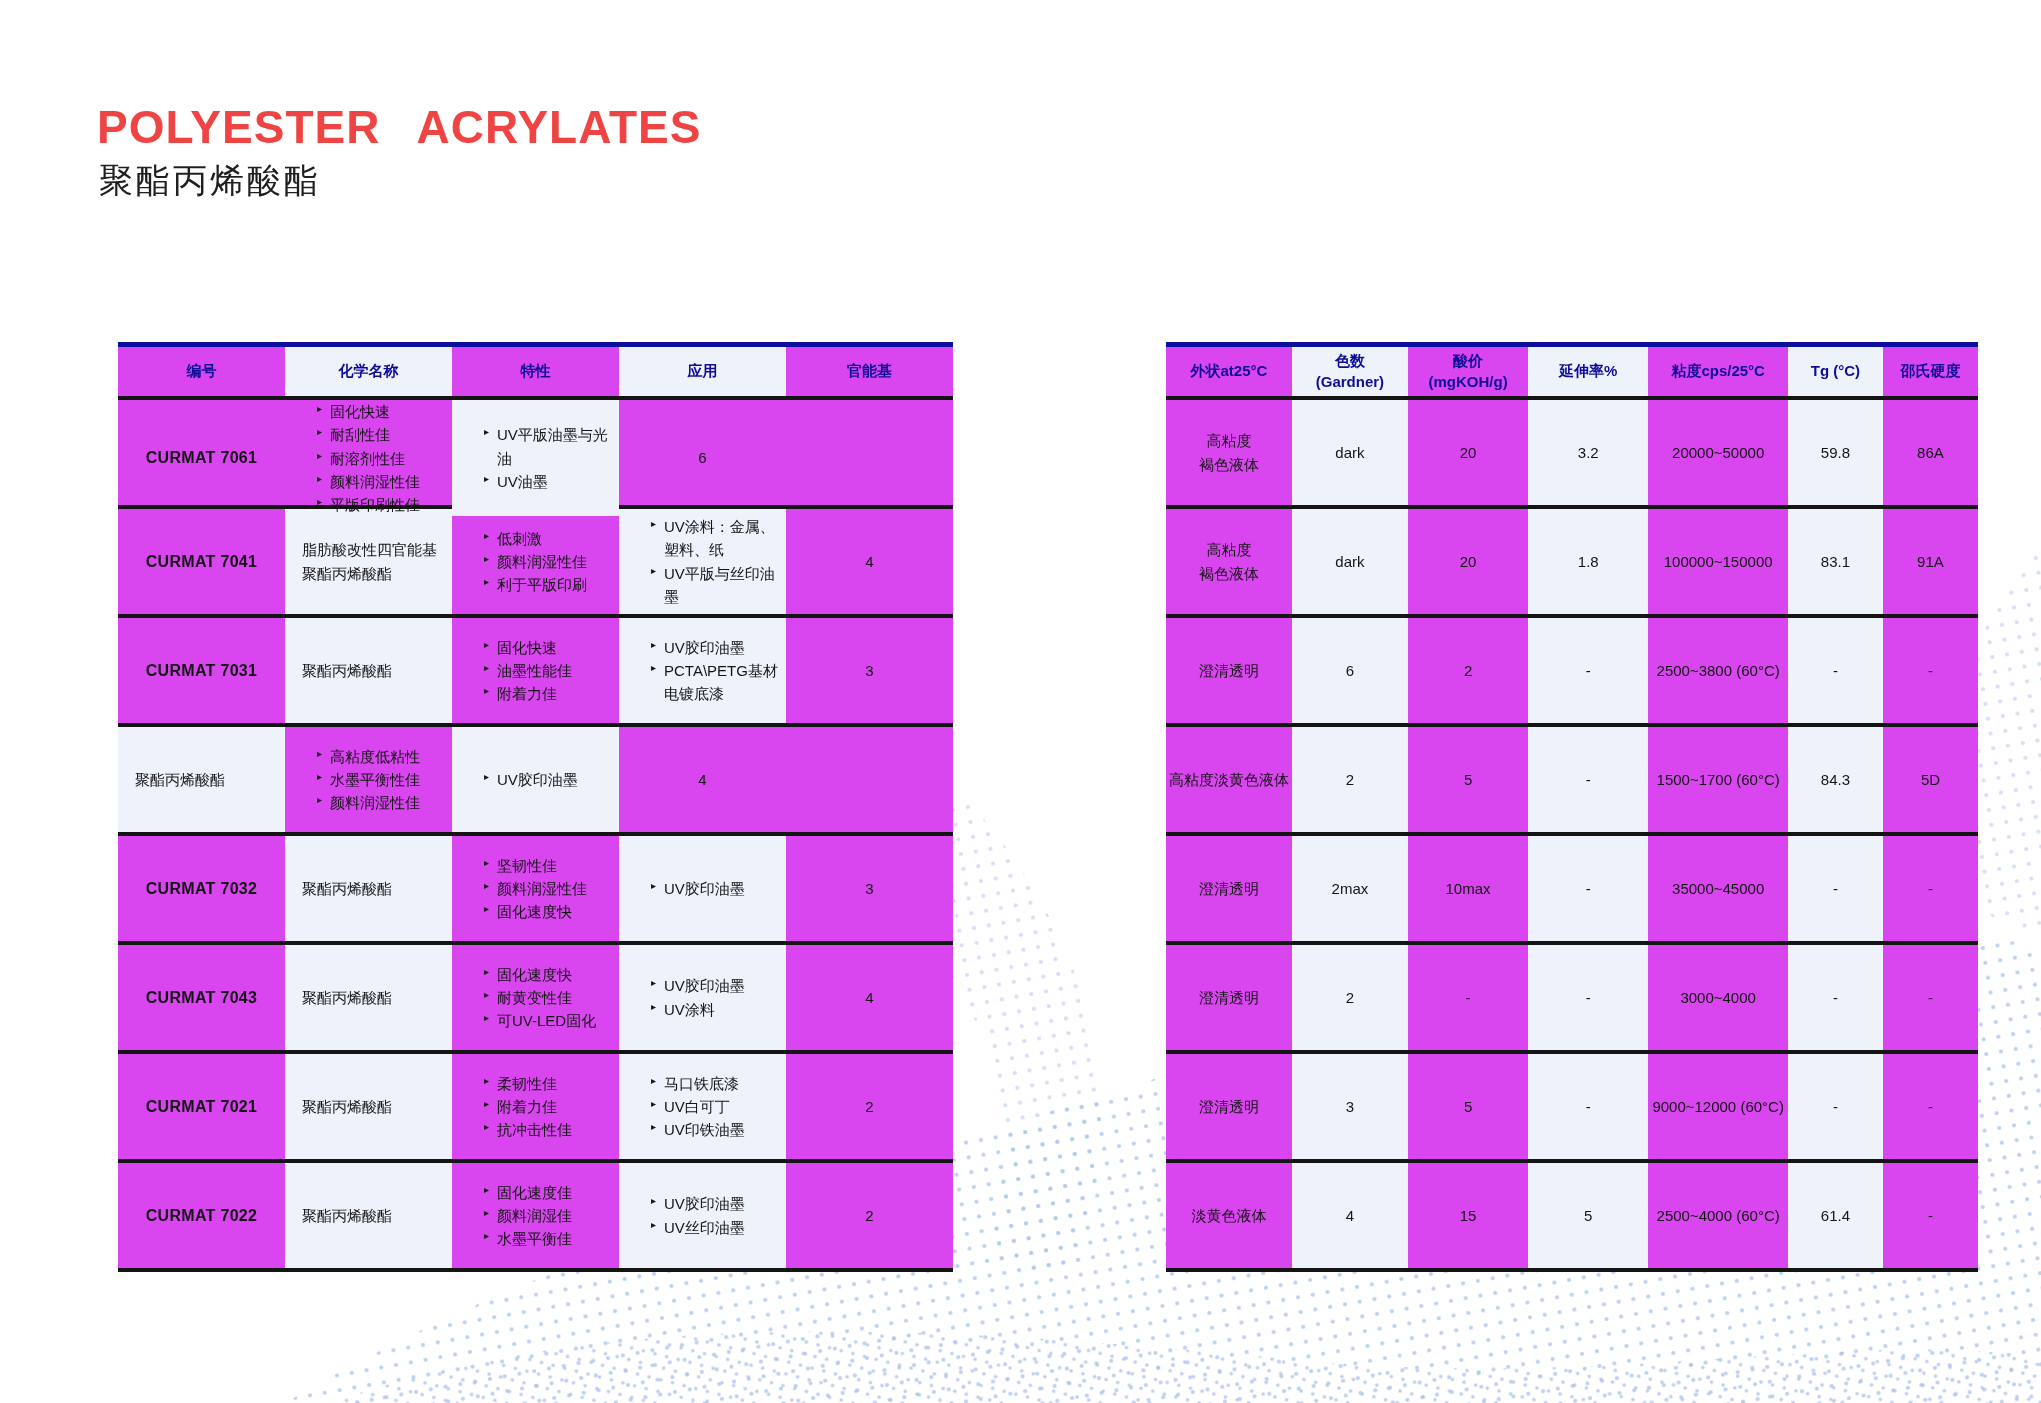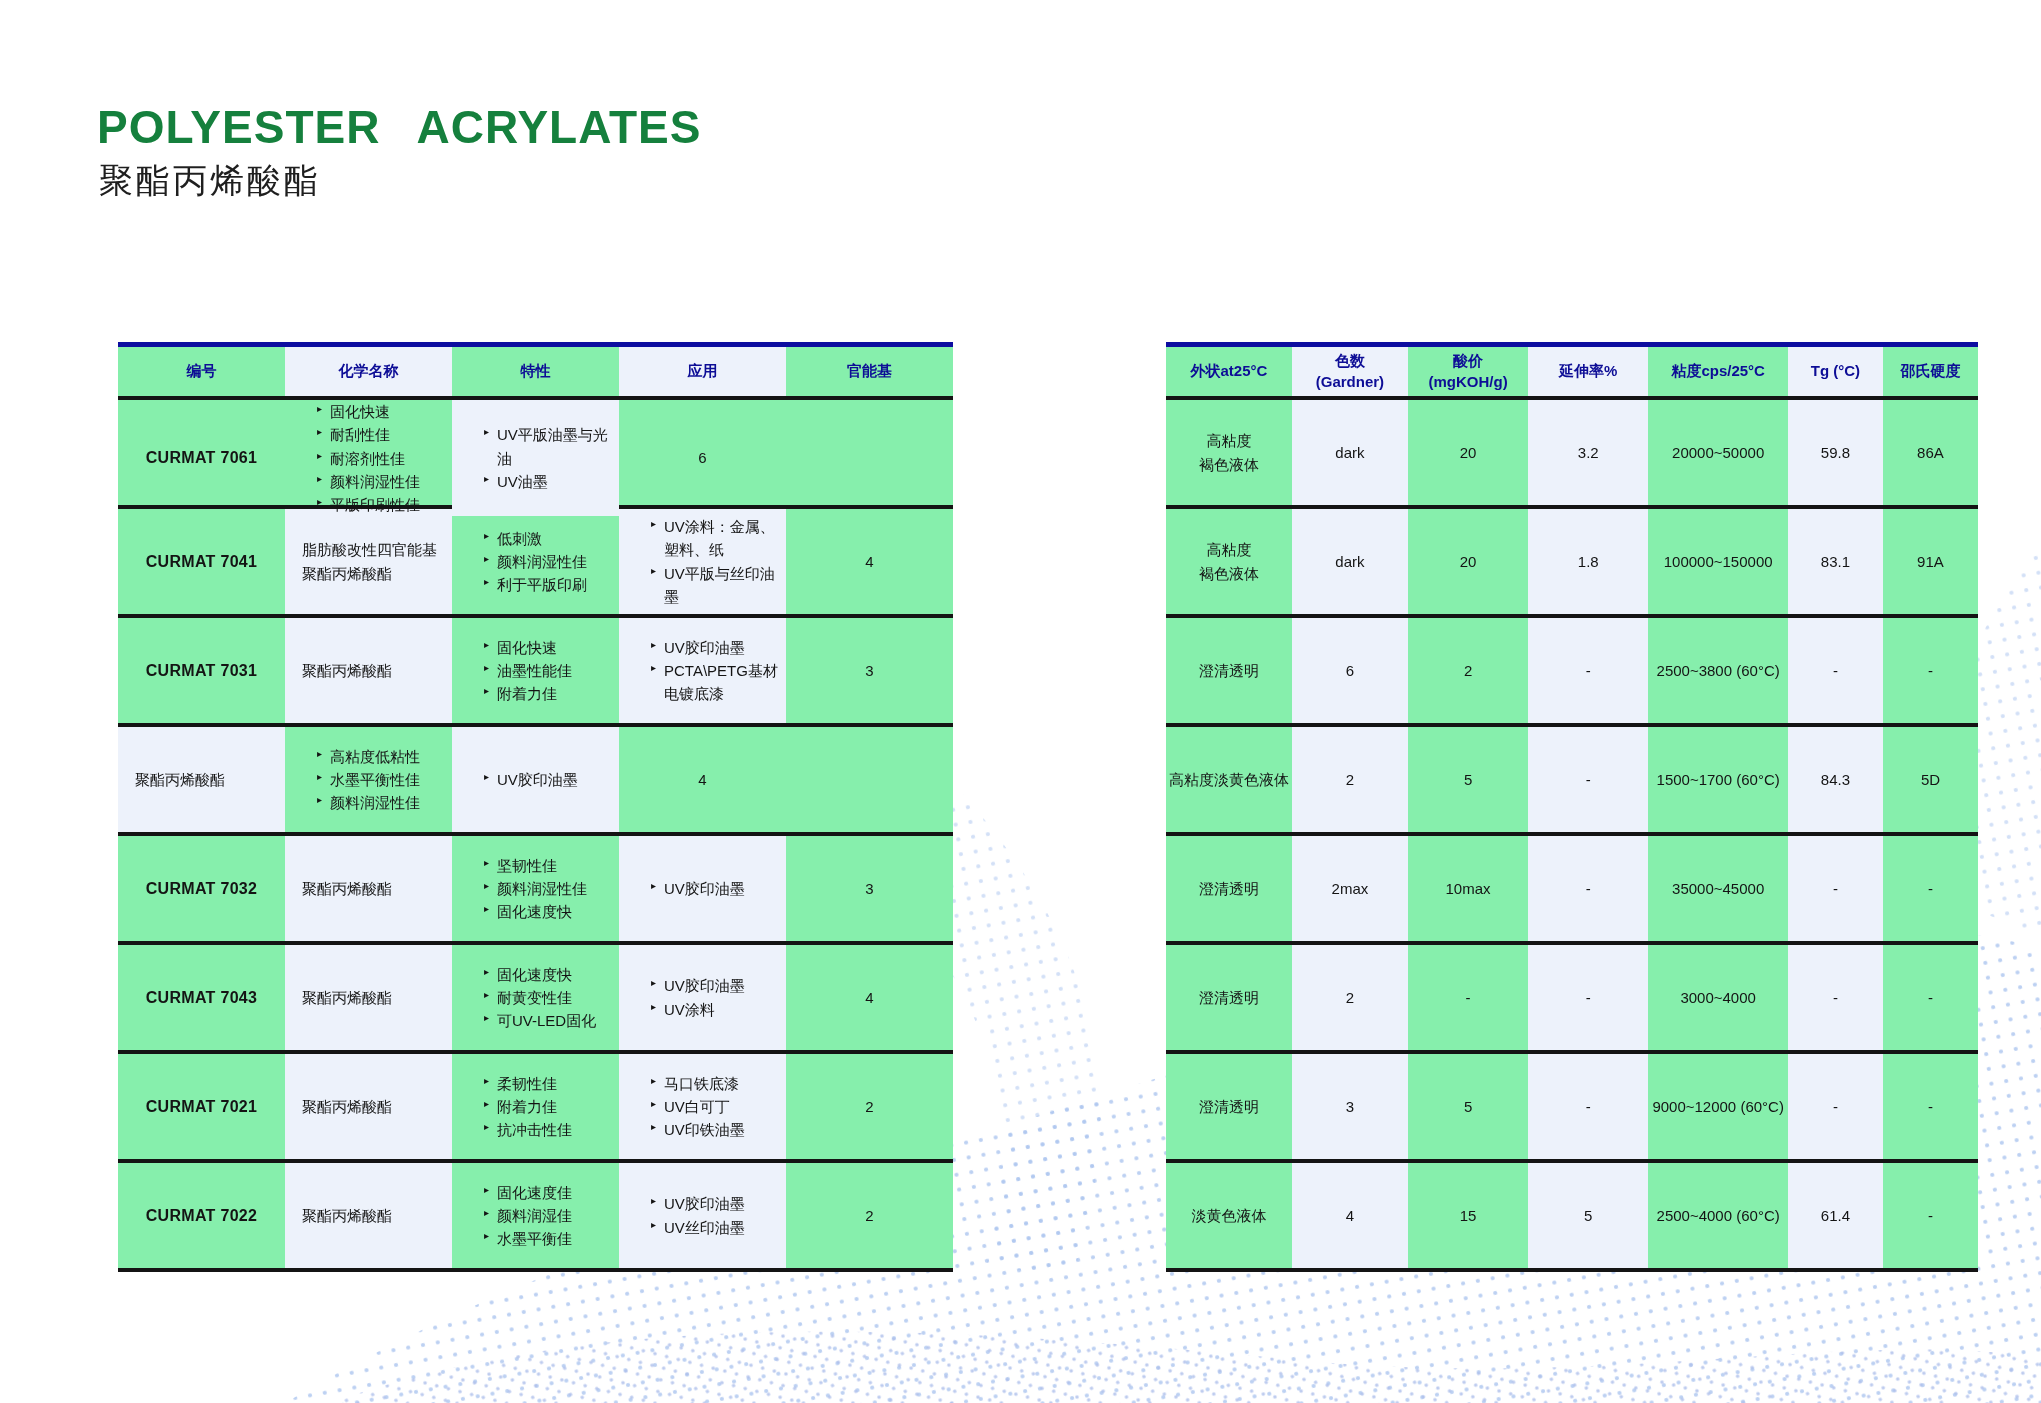--- a/index.html
+++ b/index.html
@@ -5,29 +5,29 @@
   * { margin:0; padding:0; box-sizing:border-box; }
   html,body { background:#ffffff; }
   body {
     width:2041px; height:1403px; position:relative; overflow:hidden;
     font-family:"Liberation Sans","DejaVu Sans",sans-serif; color:#141414;
   }
   .dots { position:absolute; left:0; top:0; z-index:0; pointer-events:none; }
 
   .title-en {
     position:absolute; left:97px; top:100px; z-index:2;
-    font-size:46px; font-weight:bold; color:#15803d;
+    font-size:46px; font-weight:bold; color:#ef4444;
     letter-spacing:1px; word-spacing:24px; white-space:nowrap;
   }
   .title-zh {
     position:absolute; left:99px; top:158px; z-index:2;
     font-size:34px; color:#1f1f1f; letter-spacing:3px; font-weight:400;
   }
 
-  .ptable { position:absolute; top:342px; z-index:1; background:#86efac; }
+  .ptable { position:absolute; top:342px; z-index:1; background:#d946ef; }
   .ptable.left  { left:118px;  width:835px; }
   .ptable.right { left:1166px; width:812px; }
 
   .thead {
     display:grid; height:58px;
     border-top:5px solid #0d0da0;
     border-bottom:4px solid #141414;
   }
   .trow { display:grid; height:109px; border-bottom:4px solid #141414; }
 

